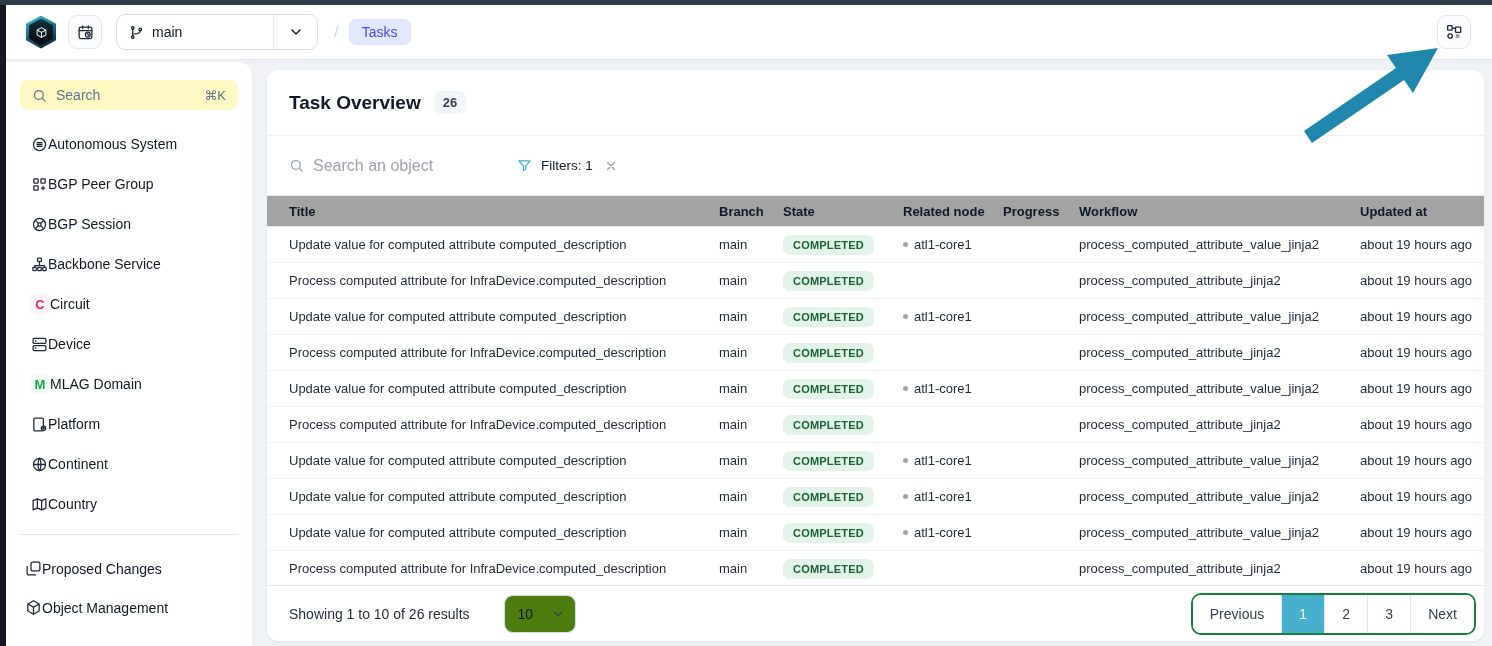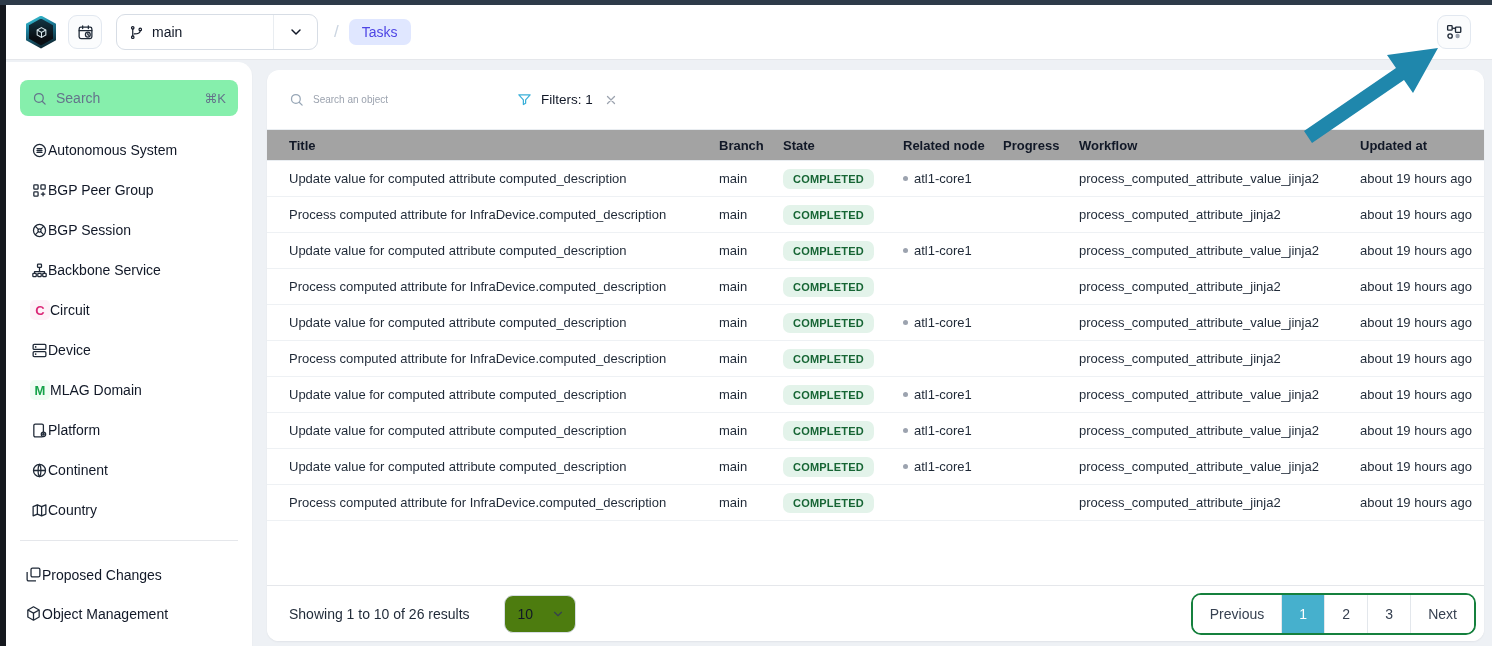--- a/index.html
+++ b/index.html
@@ -19,38 +19,38 @@
   .topbar .icon-btn.cal { margin-left:12px; }
   .branch-select { margin-left:14px; width:202px; height:36px; border:1px solid #d7dde5; border-radius:9px; background:#fff; display:flex; align-items:center; cursor:pointer; }
   .branch-select .bs-main { flex:1; display:flex; align-items:center; gap:8px; padding:0 12px; font-size:14px; color:#111827; }
   .branch-select .bs-caret { width:44px; height:100%; border-left:1px solid #e9edf1; display:flex; align-items:center; justify-content:center; color:#111827; }
   .crumb-slash { margin:0 10px 0 16px; color:#cbd5e1; font-size:17px; }
   .crumb-pill { background:var(--pill-bg); color:var(--pill-text); font-size:14px; padding:5px 13px; border-radius:7px; cursor:pointer; }
   .topbar .spacer { flex:1; }
 
   
   .sidebar { position:absolute; left:6px; top:62px; width:246px; height:584px; background:#fff; border-top-right-radius:14px; box-shadow:0 1px 2px rgba(15,23,42,.06); padding:18px 10px 0 10px; z-index:5; }
-  .side-search { height:36px; background:#86efac; border-radius:8px; display:flex; align-items:center; gap:9px; padding:13px 12px; margin:0 4px; color:#64748b; cursor:pointer; }
+  .side-search { height:30px; background:#fef9c3; border-radius:8px; display:flex; align-items:center; gap:9px; padding:13px 12px; margin:0 4px; color:#64748b; cursor:pointer; }
   .side-search .ph { font-size:14px; }
   .side-search kbd { margin-left:auto; font-family:inherit; font-size:13px; color:#64748b; }
   .side-nav { margin-top:14px; }
   .side-item { height:40px; display:flex; align-items:center; gap:0; padding-left:14px; font-size:14px; font-weight:500; color:#111827; border-radius:8px; cursor:pointer; }
   .side-item .ic-wrap { width:18px; height:18px; display:flex; align-items:center; justify-content:center; color:#1f2937; }
   .letter-ic { width:20px; height:20px; border-radius:5px; display:flex; align-items:center; justify-content:center; font-size:13px; font-weight:700; }
   .side-div { border:none; border-top:1px solid #e5e7eb; margin:10px 4px; }
   .side-nav.bottom .side-item { padding-left:8px; height:39px; }
 
   
   .card { position:absolute; left:267px; top:70px; width:1217px; height:571px; background:#fff; border-radius:12px; box-shadow:0 1px 2px rgba(15,23,42,.06); z-index:5; overflow:hidden; }
   .card-head { height:66px; border-bottom:1px solid #eceff3; display:flex; align-items:center; padding:0 22px; }
   .card-head h1 { font-size:19px; font-weight:700; color:#111827; }
   .count-badge { margin-left:13px; background:#f1f5f9; color:#334155; font-size:13px; font-weight:600; padding:4px 9px; border-radius:7px; }
   .toolbar { height:59px; display:flex; align-items:center; padding:0 22px; }
   .toolbar .search-wrap { display:flex; align-items:center; gap:9px; color:#97a6b6; }
-  .toolbar input { border:none; outline:none; font-size:10px; width:170px; color:#4d7c0f; font-family:inherit; }
+  .toolbar input { border:none; outline:none; font-size:16px; width:170px; color:#4d7c0f; font-family:inherit; }
   .toolbar input::placeholder { color:#9ca3af; }
   .filters { display:flex; align-items:center; margin-left:34px; gap:9px; }
   .filters .funnel { color:#3ab0d9; display:flex; }
   .filters .flabel { font-size:13.5px; color:#111827; }
   .filters .clear { color:#9ca3af; display:flex; cursor:pointer; padding:2px; }
 
   table { width:100%; border-collapse:collapse; table-layout:fixed; }
   thead th { height:31px; background:#a3a3a3; border-top:1px solid #e9edf1; border-bottom:1px solid #e9edf1; font-size:13px; font-weight:700; color:#111827; text-align:left; padding:0 8px; }
   tbody td { height:36px; border-bottom:1px solid #eef1f4; font-size:13px; color:#1f2937; padding:0 8px; white-space:nowrap; overflow:hidden; text-overflow:ellipsis; }
   th:first-child, td:first-child { padding-left:22px; }
@@ -252,20 +252,24 @@
             <path d="M12 2.5l8 4.5v10l-8 4.5-8-4.5V7l8-4.5z"></path>
             <path d="M4 7l8 4.5L20 7M12 11.5V21"></path>
           </svg>
         </span>
         <span class="side-label">Object Management</span>
       </div>
     </nav>
 </aside>
 
 <main class="card">
+  <div class="card-head">
+    <h1>Task Overview</h1>
+    <span class="count-badge">26</span>
+  </div>
   <div class="toolbar">
     <div class="search-wrap">
       <span>
         <svg class="ic" width="15" height="15" viewBox="0 0 24 24" fill="none" stroke="currentColor" stroke-width="2" stroke-linecap="round">
             <circle cx="11" cy="11" r="7"></circle>
             <path d="M21 21l-4.3-4.3"></path>
           </svg>
       </span>
       <input type="text" placeholder="Search an object" style="">
     </div>

